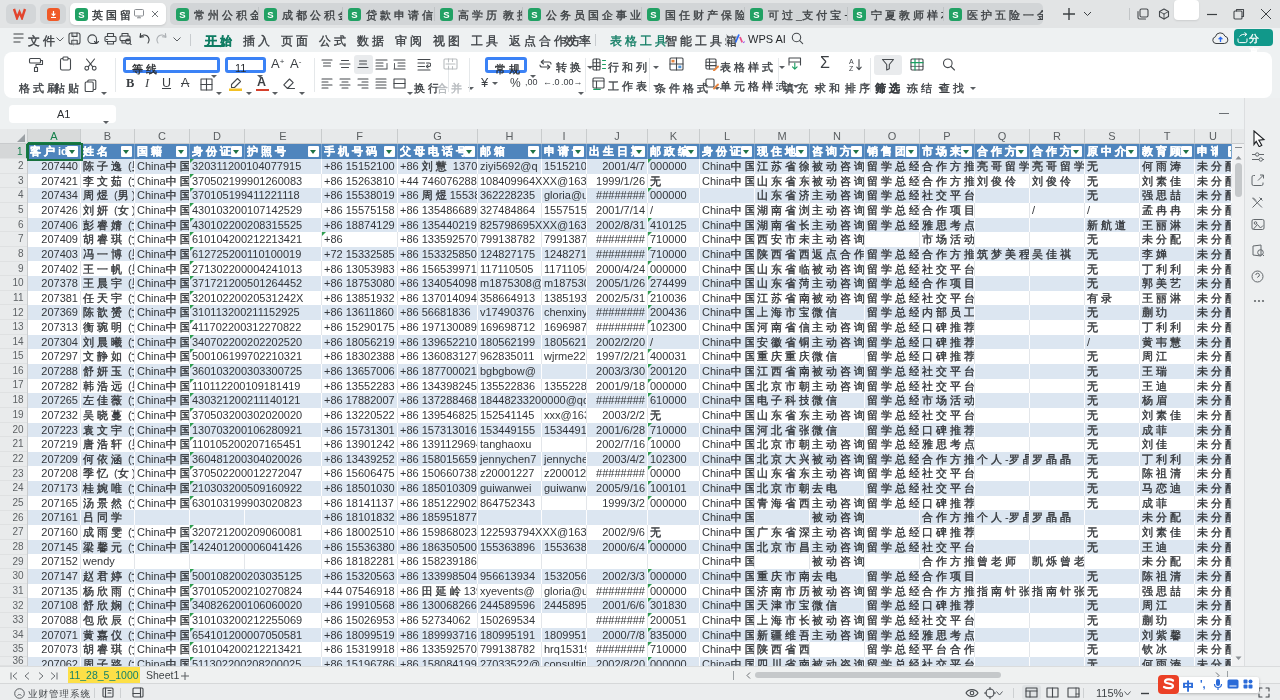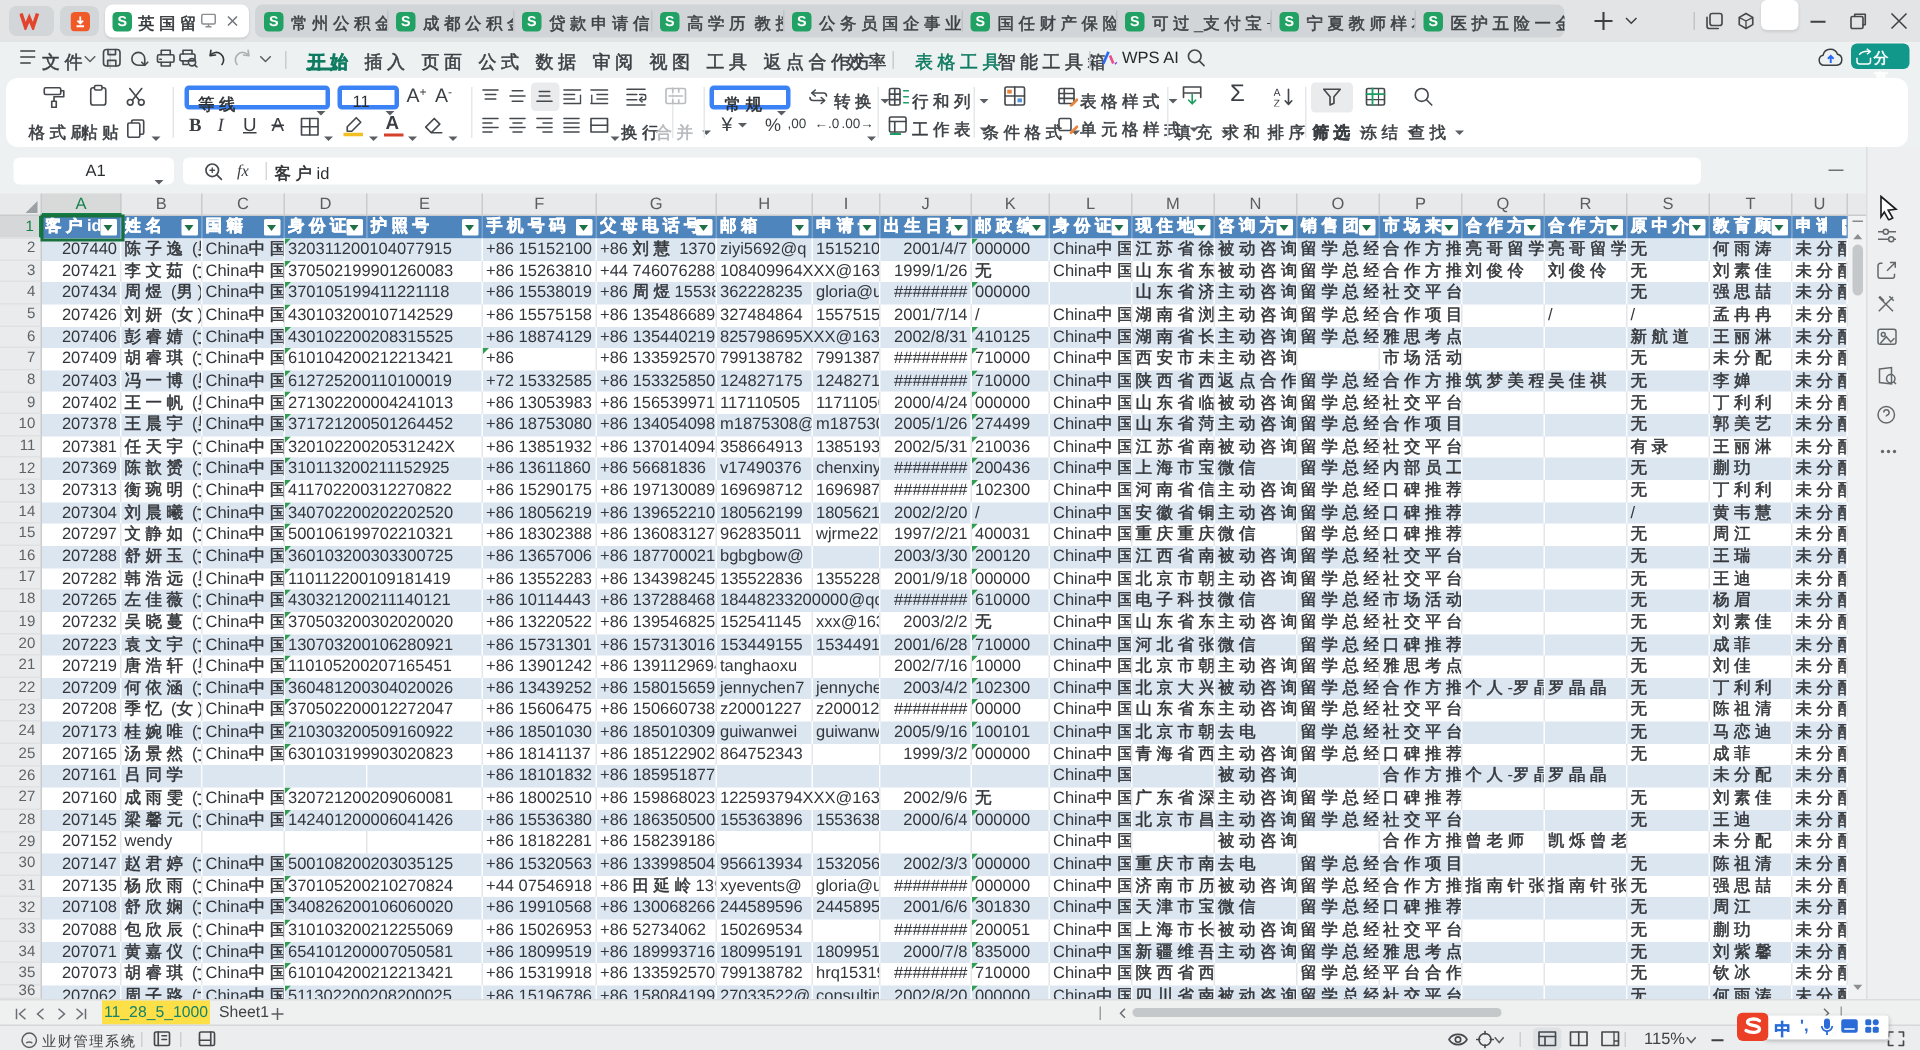--- a/index.html
+++ b/index.html
@@ -415,21 +415,21 @@
       <div class="rdv" style="left:444px"></div>
       <div class="ab" style="left:439px;top:5px;">
         <svg class="ic" width="15" height="14" viewBox="0 0 15 14">
           <rect x="1" y="2" width="13" height="10" rx="1" stroke="#b9bdc0"></rect>
           <path d="M5.5 2v2.5M5.5 9.5V12M9.5 2v2.5M9.5 9.5V12" stroke="#b9bdc0"></path>
           <path d="M3 7h9" stroke="#b9bdc0"></path>
         </svg>
       </div>
       <div class="rlb gr8" style="left:433px;top:29px;"><i class="k">合并</i> <span class="dn gr8x"></span></div>
       <div class="rdv" style="left:465px"></div>
-      <div class="cmb" style="left:469px;top:5px;width:54px;height:16px">
+      <div class="cmb" style="left:481px;top:5px;width:42px;height:16px">
         <div class="ab" style="left:7px;top:1.5px;font-size:11px;color:#2b2e31"><i class="k">常规</i></div>
         <div class="ab" style="left:42px;top:6px"><span class="dn"></span></div>
       </div>
       <div class="rlb" style="left:477px;top:23px;font-size:13px">¥ <span class="dn"></span></div>
       <div class="rlb" style="left:506px;top:24px;font-size:12px">%</div>
       <div class="rlb" style="left:521px;top:25px;font-size:9px">,00</div>
       <div class="rlb" style="left:539px;top:25px;font-size:9px">←.0</div>
       <div class="rlb" style="left:557px;top:25px;font-size:9px">.00→</div>
       <div class="ab" style="left:574px;top:31px;"><span class="dn"></span></div>
       <div class="ab" style="left:534px;top:6px;">
@@ -522,36 +522,20 @@
           <circle cx="5.8" cy="5.3" r="4.3"></circle>
           <path d="M9 8.5l3.5 3.5"></path>
         </svg>
       </div>
       <div class="rlb " style="left:935px;top:29px;"><i class="k">查找</i> <span class="dn"></span></div>
     </div>
     <div class="ab" id="fxrow">
       <div id="nbox">
         <div class="ab" style="left:48px;top:3px;font-size:11px;color:#2b2e31">A1</div>
         <div class="ab" style="left:94px;top:7px"><span class="dn"></span></div>
-      </div>
-      <div id="fbox">
-        <div class="ab" style="left:14px;top:2.5px">
-          <svg class="ic" width="13" height="13" viewBox="0 0 13 13">
-            <circle cx="5.5" cy="5.5" r="4.2"></circle>
-            <path d="M8.6 8.6l3 3"></path>
-            <path d="M4 5.5h3M5.5 4v3" stroke-width="0.9"></path>
-          </svg>
-        </div>
-        <div class="ab" style="left:36px;top:2px">
-          <svg class="ic" width="14" height="13" viewBox="0 0 14 13">
-            <text x="0" y="10" font-size="11" font-style="italic" font-family="Liberation Serif" fill="#3b3f43" stroke="none">fx</text>
-          </svg>
-        </div>
-        <div class="ab" style="left:55px;top:3px;width:1px;height:12px;background:#d6d9db"></div>
-        <div class="ab" style="left:61px;top:3px;font-size:11px;color:#2b2e31"><i class="k">客户</i>id</div>
       </div>
       <div class="ab" style="left:1218px;top:14px;">
         <svg class="" width="12" height="4" viewBox="0 0 12 4">
           <path d="M1 1.5h10" stroke="#6b7074"></path>
         </svg>
       </div>
     </div>
     <div class="ab" id="chead">
       <div class="chl" style="left:0;width:28px"></div>
       <svg class="" width="9" height="8" viewBox="0 0 9 8" style="position:absolute;left:17px;top:5px">
@@ -1015,21 +999,21 @@
             <td></td>
             <td><i class="k">无</i></td>
             <td><i class="k">王迪</i></td>
             <td><i class="k">未分配</i></td>
           </tr>
           <tr class="b">
             <td class="r">207265</td>
             <td><i class="k">左佳薇</i> (<i class="k">女</i></td>
             <td>China<i class="k">中国</i></td>
             <td class="t" colspan="2">430321200211140121</td>
-            <td>+86 10114443</td>
+            <td>+86 17882007</td>
             <td>+86 1372884680</td>
             <td colspan="2">18448233200000@qq.</td>
             <td class="r">########</td>
             <td class="t">610000</td>
             <td>China<i class="k">中国</i></td>
             <td><i class="k">电子科技大</i></td>
             <td><i class="k">微信</i></td>
             <td><i class="k">留学总经纪</i></td>
             <td><i class="k">市场活动</i>,</td>
             <td></td>

